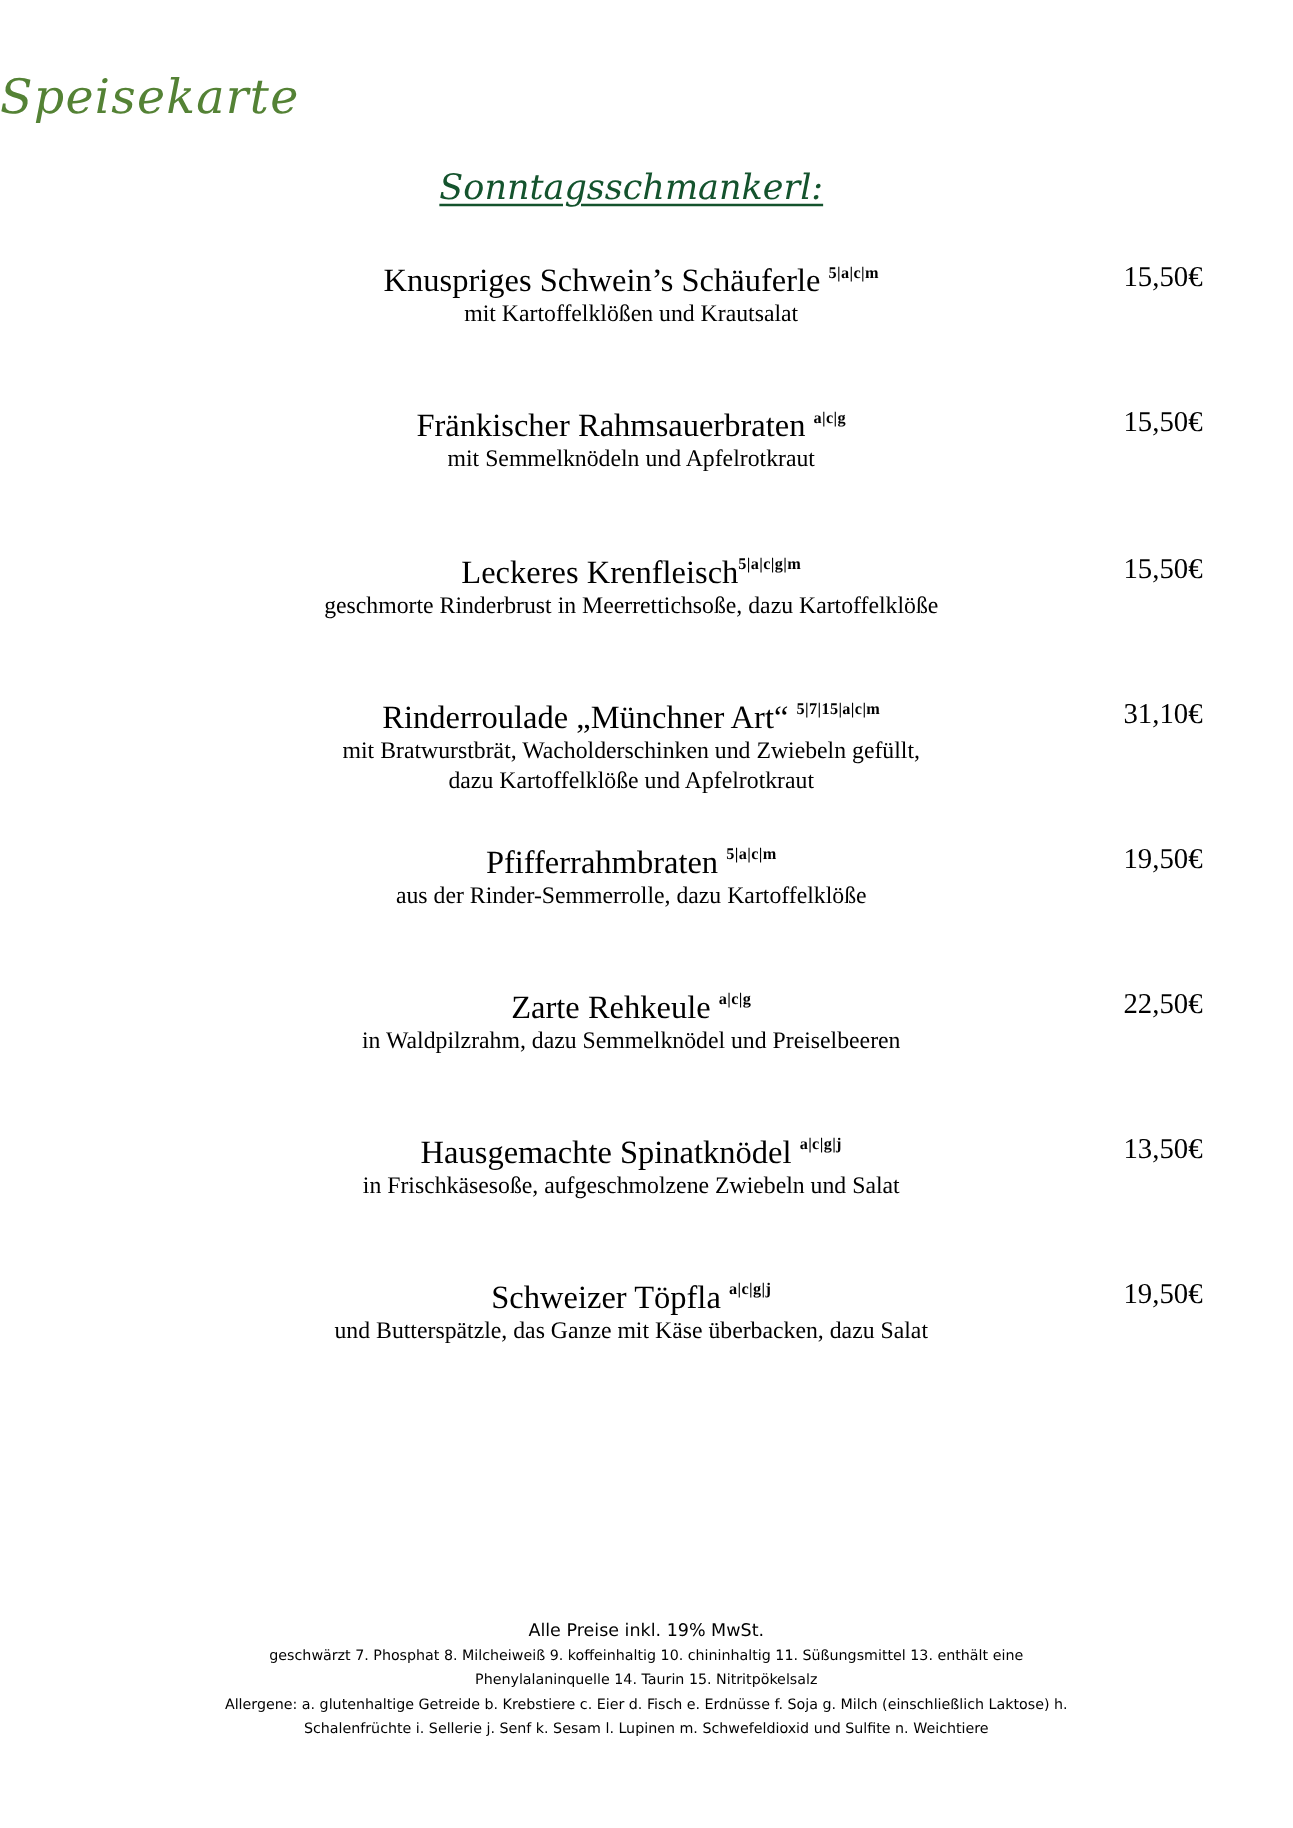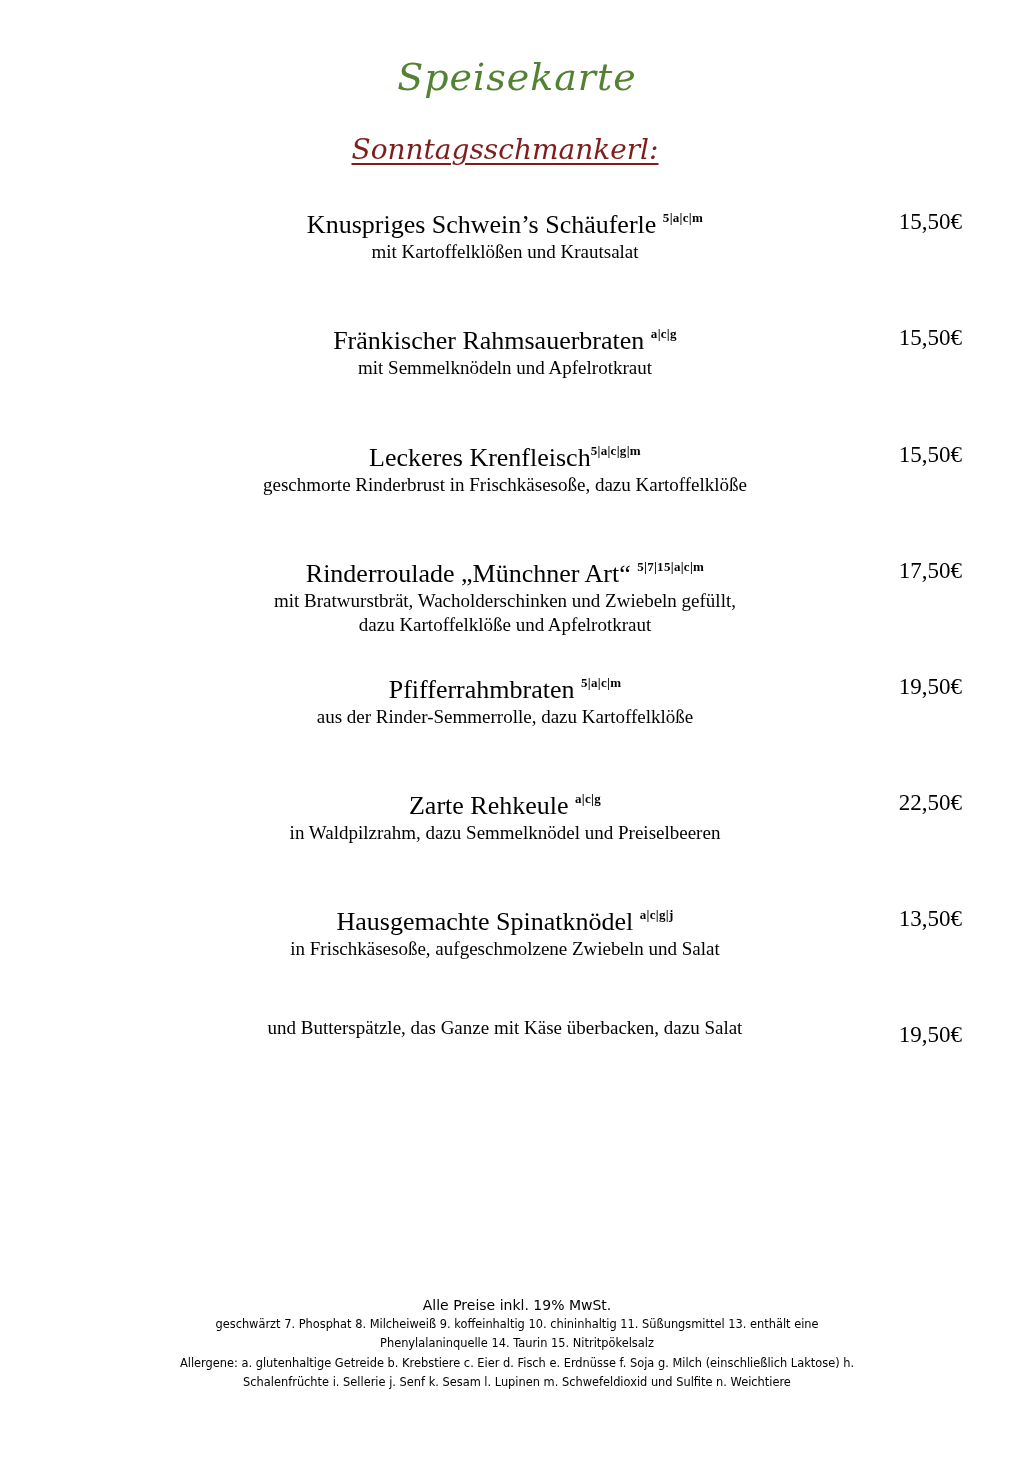--- a/index.html
+++ b/index.html
@@ -11,40 +11,39 @@
       width: 1034px;
       height: 1462px;
       position: relative;
       overflow: hidden;
       color: #000;
     }
     .title {
       position: absolute;
       left: 0; width: 1034px;
       top: 58px;
-      text-align: center;
       font-family: "DejaVu Serif", serif;
       font-style: italic;
       font-size: 38px;
       letter-spacing: 1px;
       line-height: 1;
       color: #548235;
       margin: 0;
       font-weight: normal;
     }
     .subtitle {
       position: absolute;
       left: 0; width: 1010px;
       top: 133px;
       text-align: center;
       font-family: "DejaVu Serif", serif;
       font-style: italic;
       font-size: 28px;
       line-height: 1.2;
-      color: #7f1d1d;
+      color: #14532d;
       margin: 0;
       font-weight: normal;
     }
     .subtitle span {
       text-decoration: underline;
       text-decoration-thickness: 2px;
       text-underline-offset: 4px;
     }
     .menu-item {
       position: absolute;
@@ -122,32 +121,32 @@
   <div class="item-center">
     <div class="item-name"><span>Fränkischer Rahmsauerbraten </span><span class="allergens">a|c|g</span></div>
     <div class="item-desc">mit Semmelknödeln und Apfelrotkraut</div>
   </div>
   <div class="price">15,50€</div>
 </div>
 
 <div class="menu-item" style="top:436px;">
   <div class="item-center">
     <div class="item-name"><span>Leckeres Krenfleisch</span><span class="allergens">5|a|c|g|m</span></div>
-    <div class="item-desc">geschmorte Rinderbrust in Frischkäsesoße, dazu Kartoffelklöße</div>
+    <div class="item-desc">geschmorte Rinderbrust in Meerrettichsoße, dazu Kartoffelklöße</div>
   </div>
   <div class="price">15,50€</div>
 </div>
 
 <div class="menu-item" style="top:552px;">
   <div class="item-center">
     <div class="item-name"><span>Rinderroulade „Münchner Art“ </span><span class="allergens">5|7|15|a|c|m</span></div>
     <div class="item-desc">mit Bratwurstbrät, Wacholderschinken und Zwiebeln gefüllt,</div>
     <div class="item-desc">dazu Kartoffelklöße und Apfelrotkraut</div>
   </div>
-  <div class="price">17,50€</div>
+  <div class="price">31,10€</div>
 </div>
 
 <div class="menu-item" style="top:668px;">
   <div class="item-center">
     <div class="item-name"><span>Pfifferrahmbraten </span><span class="allergens">5|a|c|m</span></div>
     <div class="item-desc">aus der Rinder-Semmerrolle, dazu Kartoffelklöße</div>
   </div>
   <div class="price">19,50€</div>
 </div>
 
@@ -162,20 +161,21 @@
 <div class="menu-item" style="top:900px;">
   <div class="item-center">
     <div class="item-name"><span>Hausgemachte Spinatknödel </span><span class="allergens">a|c|g|j</span></div>
     <div class="item-desc">in Frischkäsesoße, aufgeschmolzene Zwiebeln und Salat</div>
   </div>
   <div class="price">13,50€</div>
 </div>
 
 <div class="menu-item" style="top:1016px;">
   <div class="item-center">
+    <div class="item-name"><span>Schweizer Töpfla </span><span class="allergens">a|c|g|j</span></div>
     <div class="item-desc">und Butterspätzle, das Ganze mit Käse überbacken, dazu Salat</div>
   </div>
   <div class="price">19,50€</div>
 </div>
 
 <div class="footer">
   <div class="footer-vat">Alle Preise inkl. 19% MwSt.</div>
   <div class="footer-lines">
     <div>geschwärzt 7. Phosphat 8. Milcheiweiß 9. koffeinhaltig 10. chininhaltig 11. Süßungsmittel 13. enthält eine</div>
     <div>Phenylalaninquelle 14. Taurin 15. Nitritpökelsalz</div>

